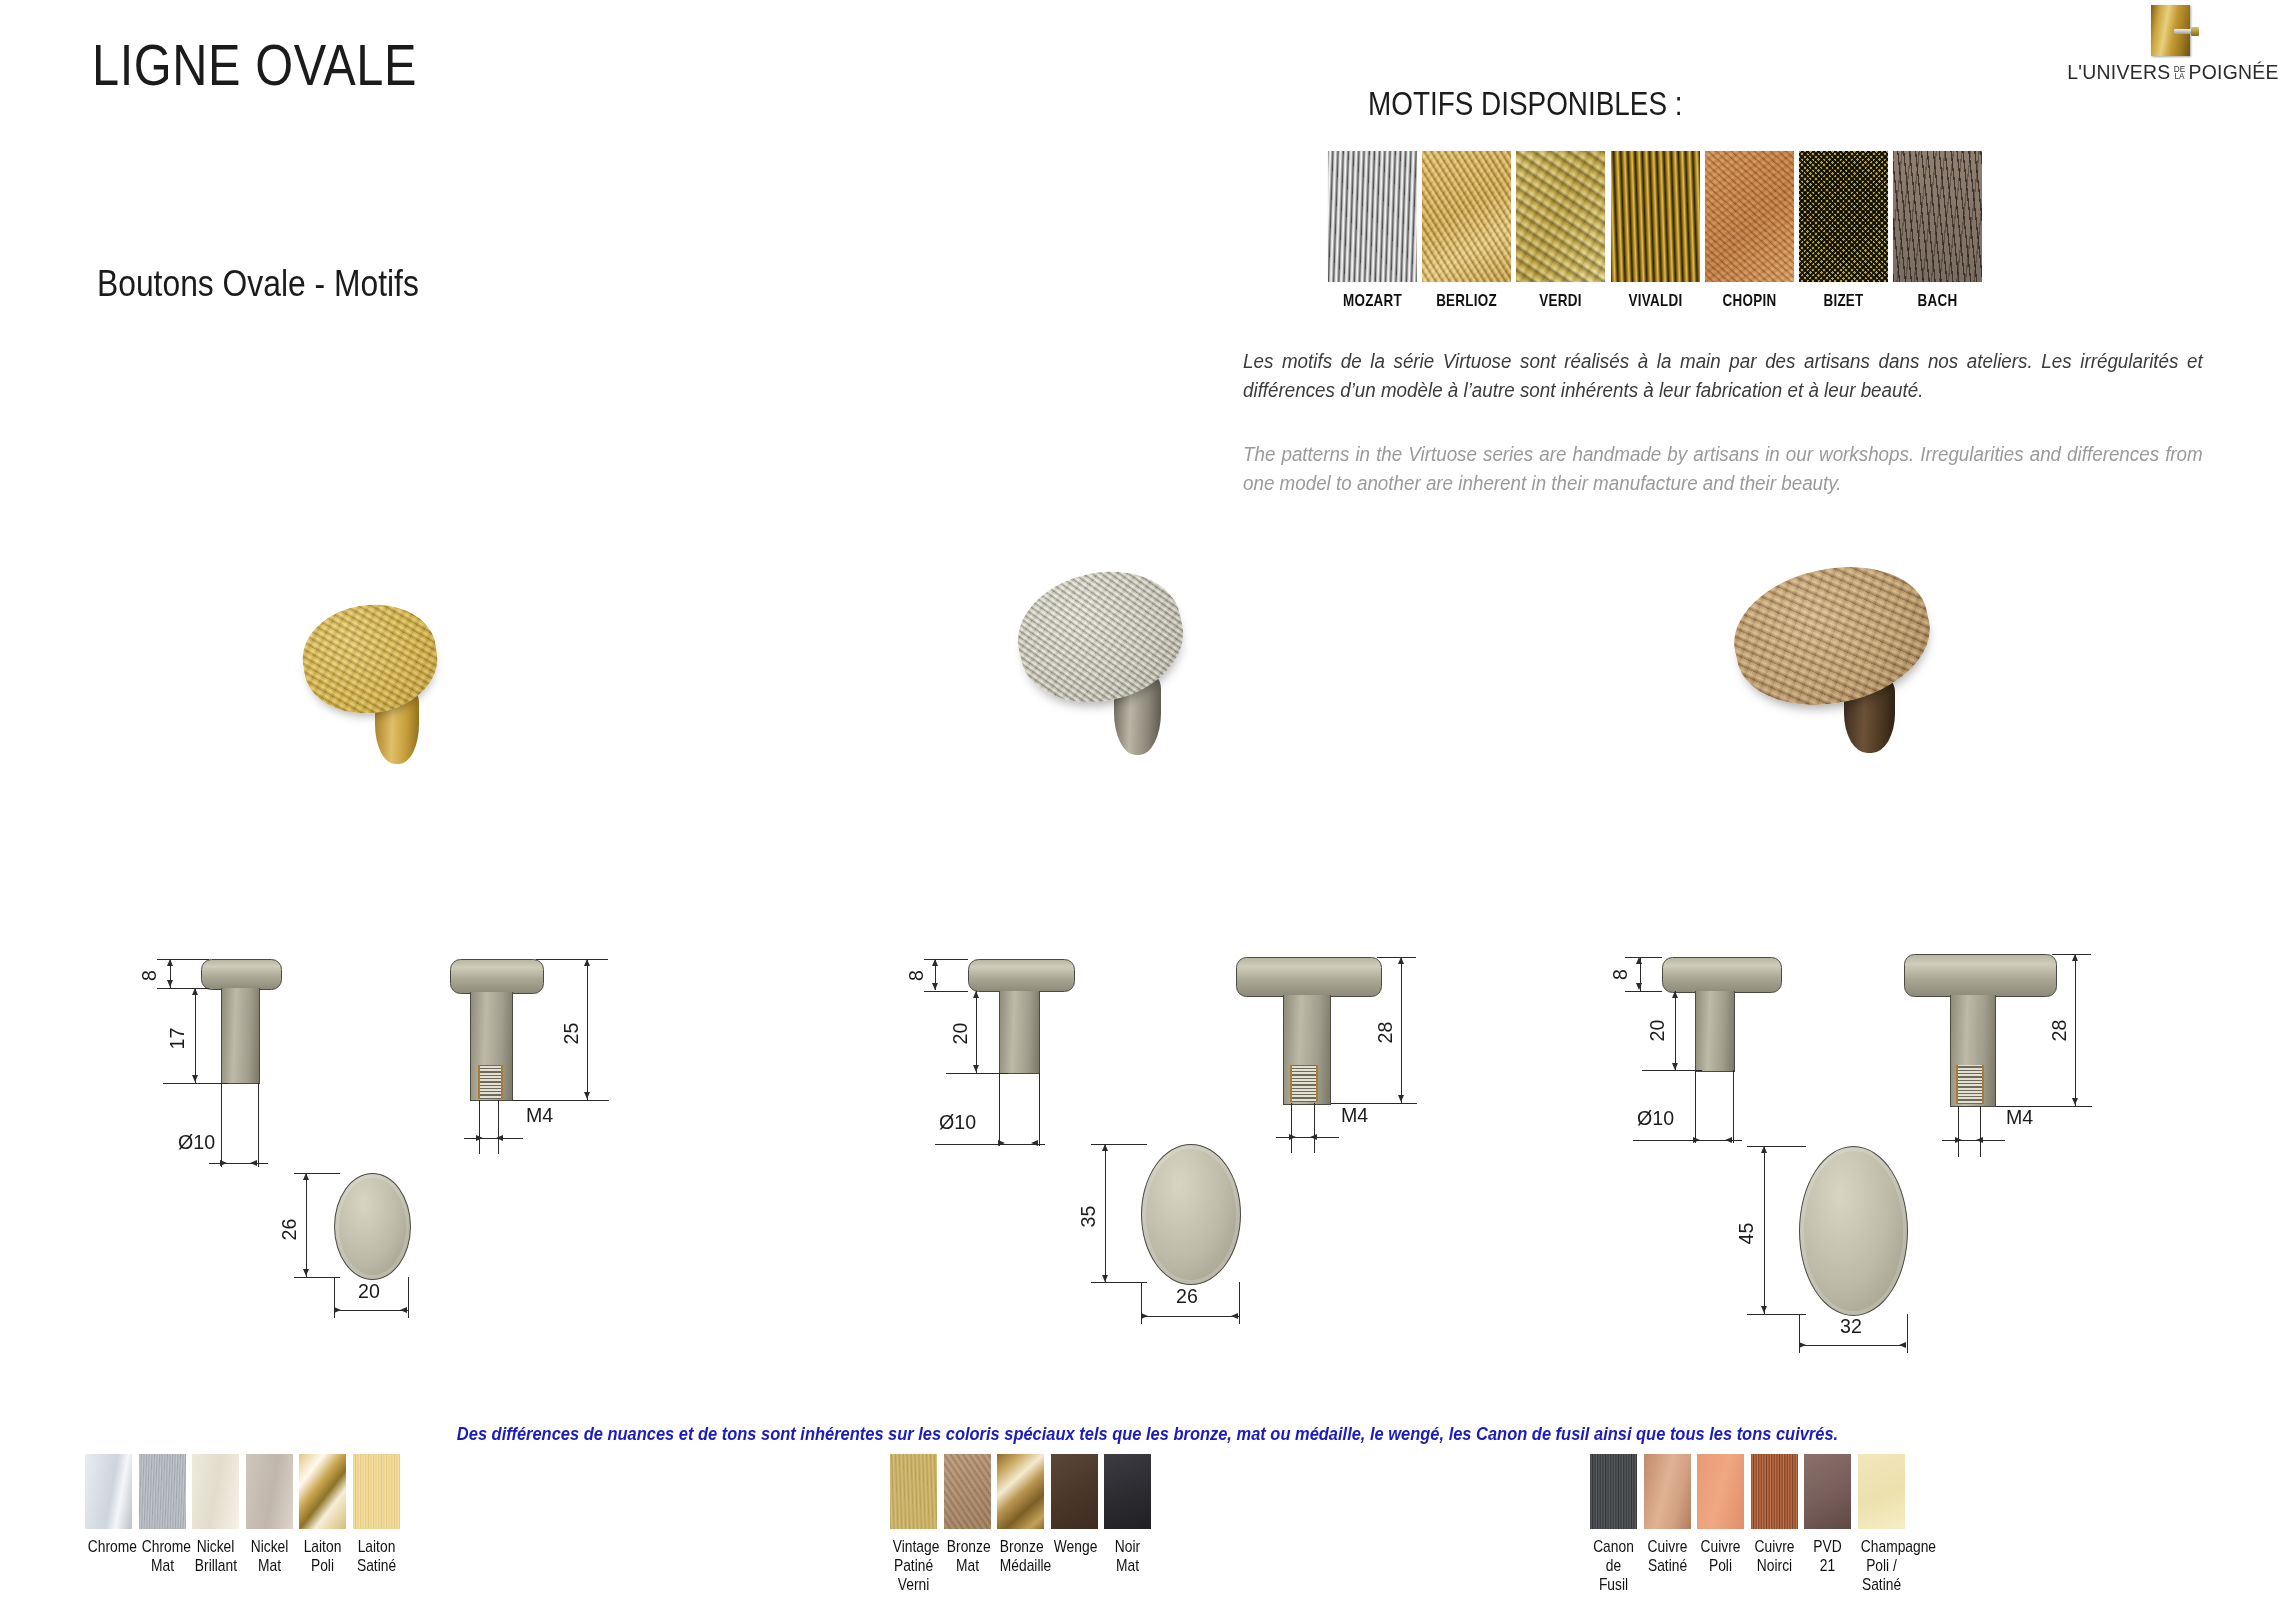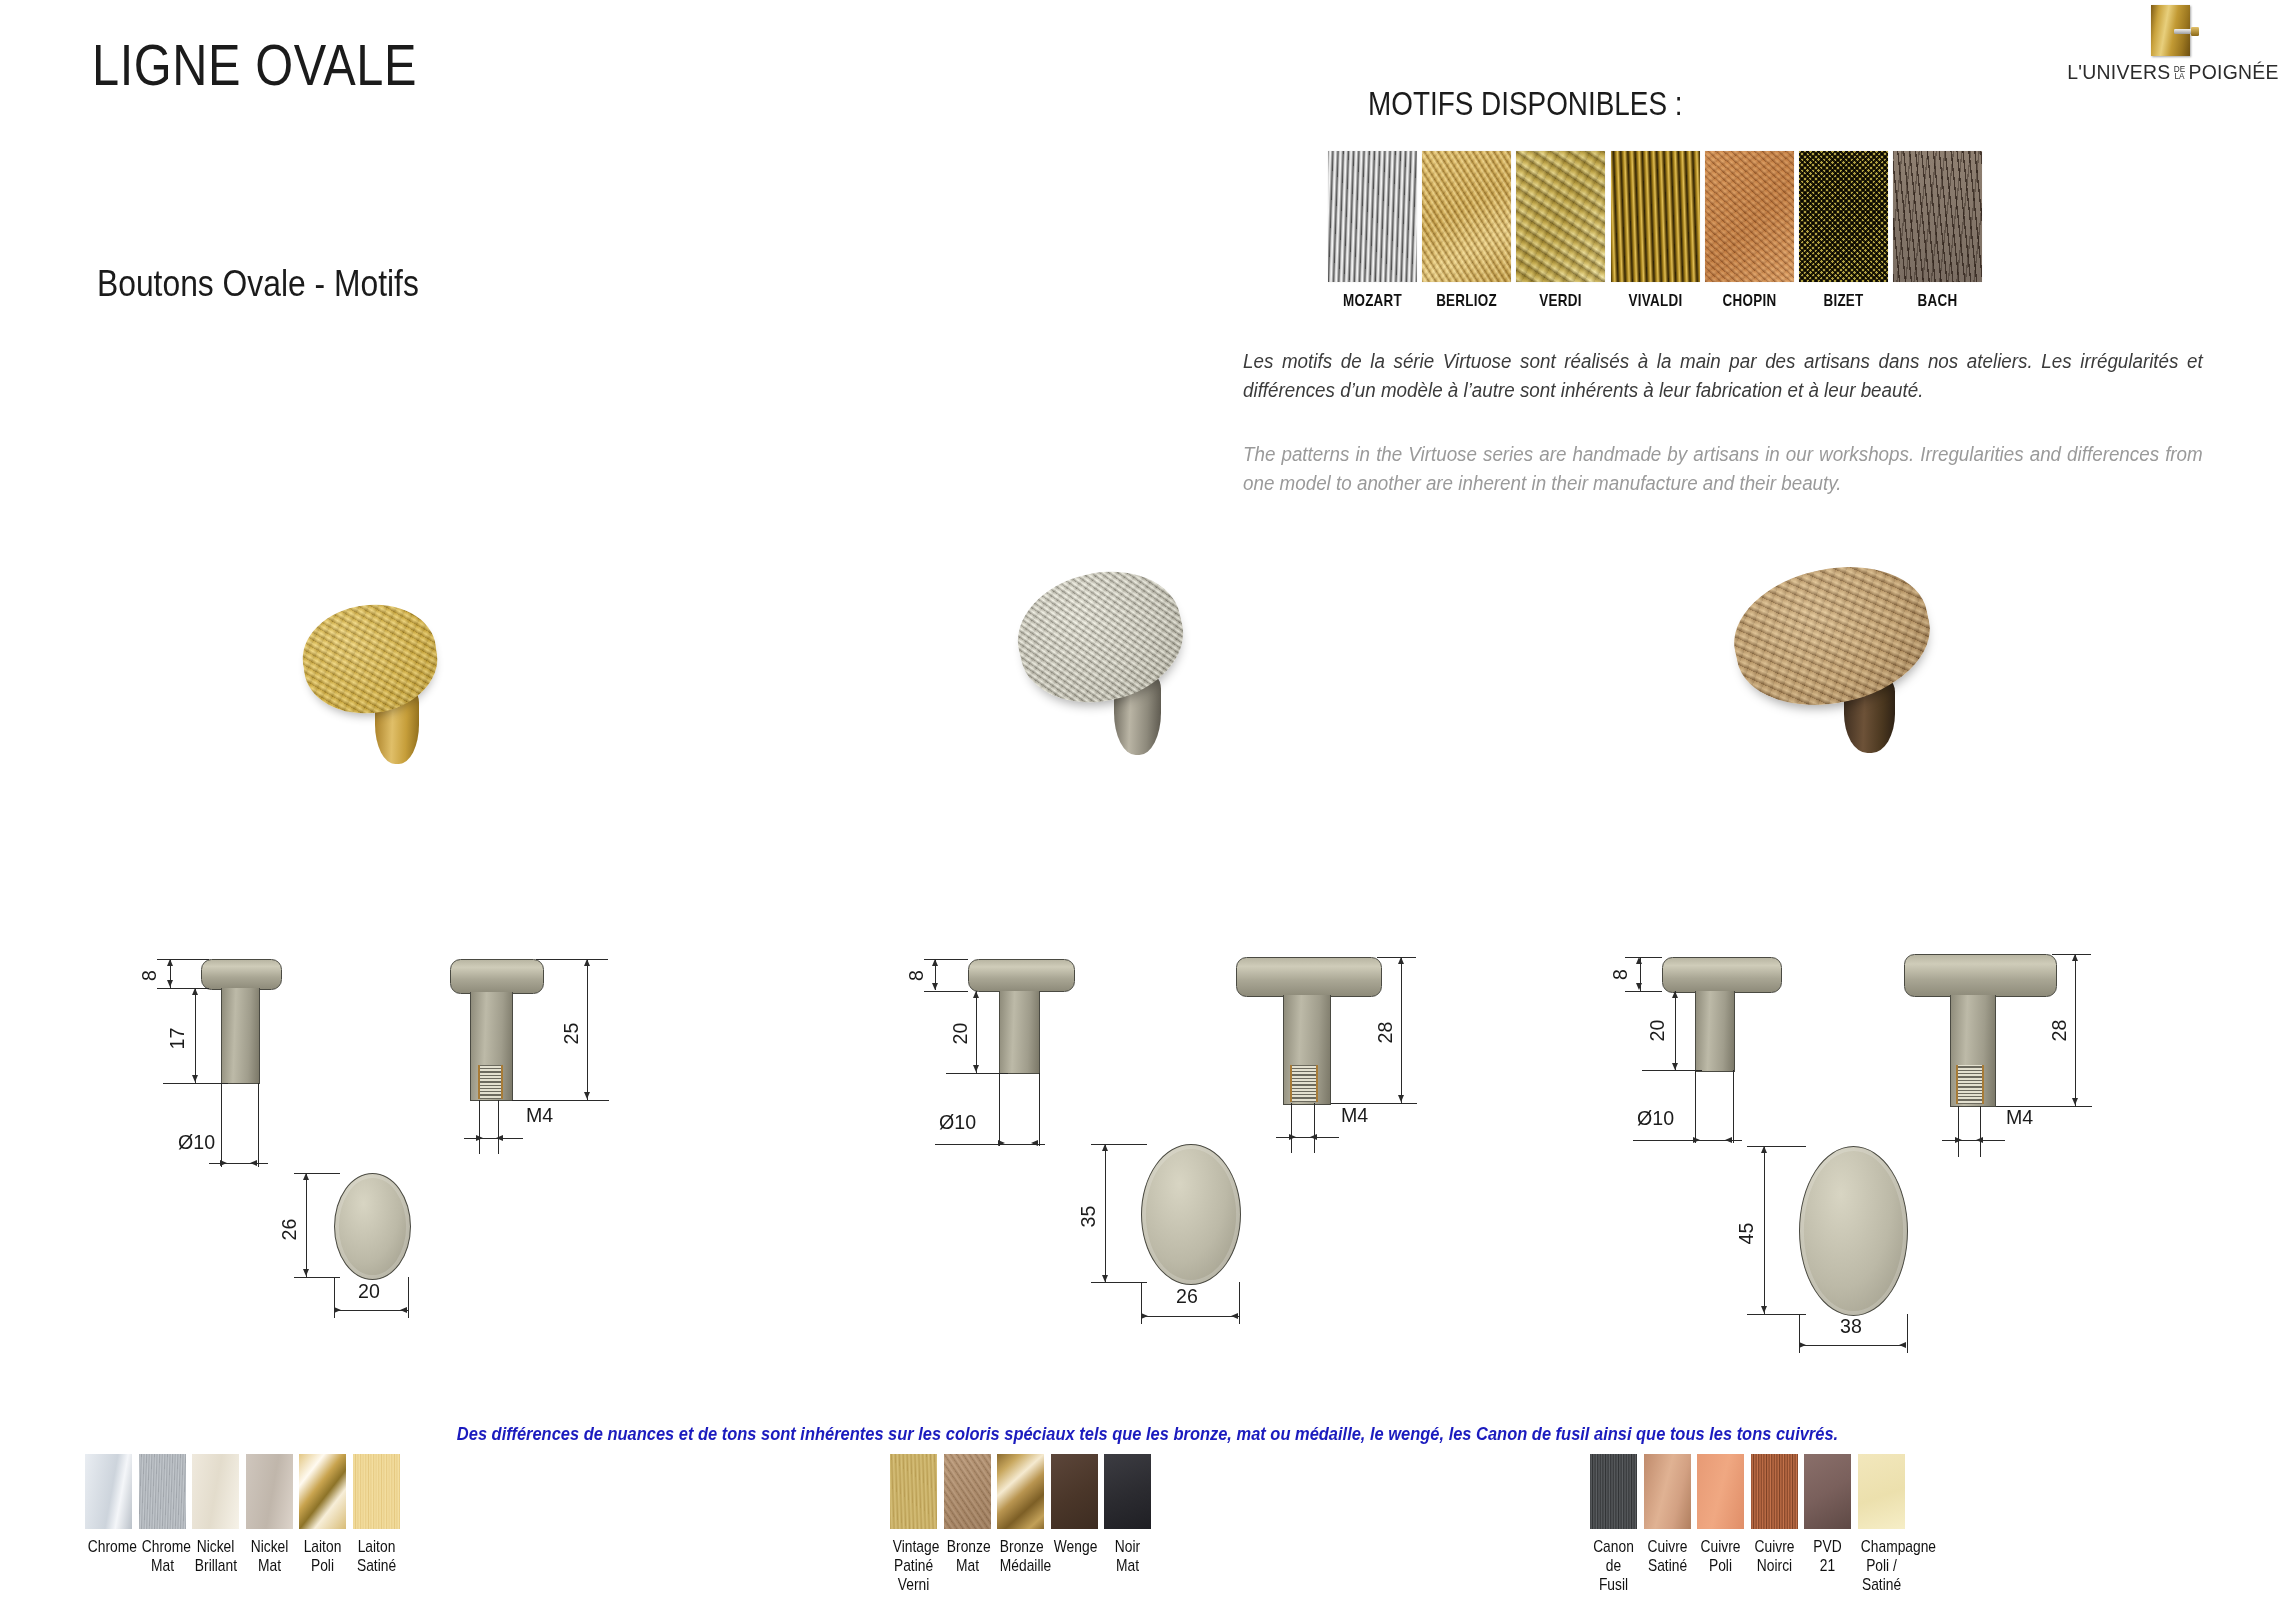--- a/index.html
+++ b/index.html
@@ -480,21 +480,21 @@
   <div class="dwg-line dwg-v" style="left:161px;top:230px;height:168px;"></div>
   <div class="arrow arr-up" style="left:158px;top:230px;"></div>
   <div class="arrow arr-dn" style="left:158px;top:390px;"></div>
   <div class="dim-txt" style="left:133px;top:306px;">45</div>
 
   <div class="dwg-line dwg-v" style="left:196px;top:398px;height:39px;"></div>
   <div class="dwg-line dwg-v" style="left:304px;top:398px;height:39px;"></div>
   <div class="dwg-line dwg-h" style="left:196px;top:429px;width:107px;"></div>
   <div class="arrow arr-rt" style="left:196px;top:426px;"></div>
   <div class="arrow arr-lt" style="left:296px;top:426px;"></div>
-  <div class="dim-txt flat" style="left:237px;top:399px;">38</div>
+  <div class="dim-txt flat" style="left:237px;top:399px;">32</div>
 </div>
 
 <div class="abs" id="finish-note">Des différences de nuances et de tons sont inhérentes sur les coloris spéciaux tels que les bronze, mat ou médaille, le wengé,  les Canon de fusil ainsi que tous les tons cuivrés.</div>
 
 <div class="finish-group" id="finish-group-left" style="left:85px;">
   <div class="finish">
     <div class="sw f-chrome"></div>
     <div class="lbl">Chrome</div>
   </div>
   <div class="finish">

